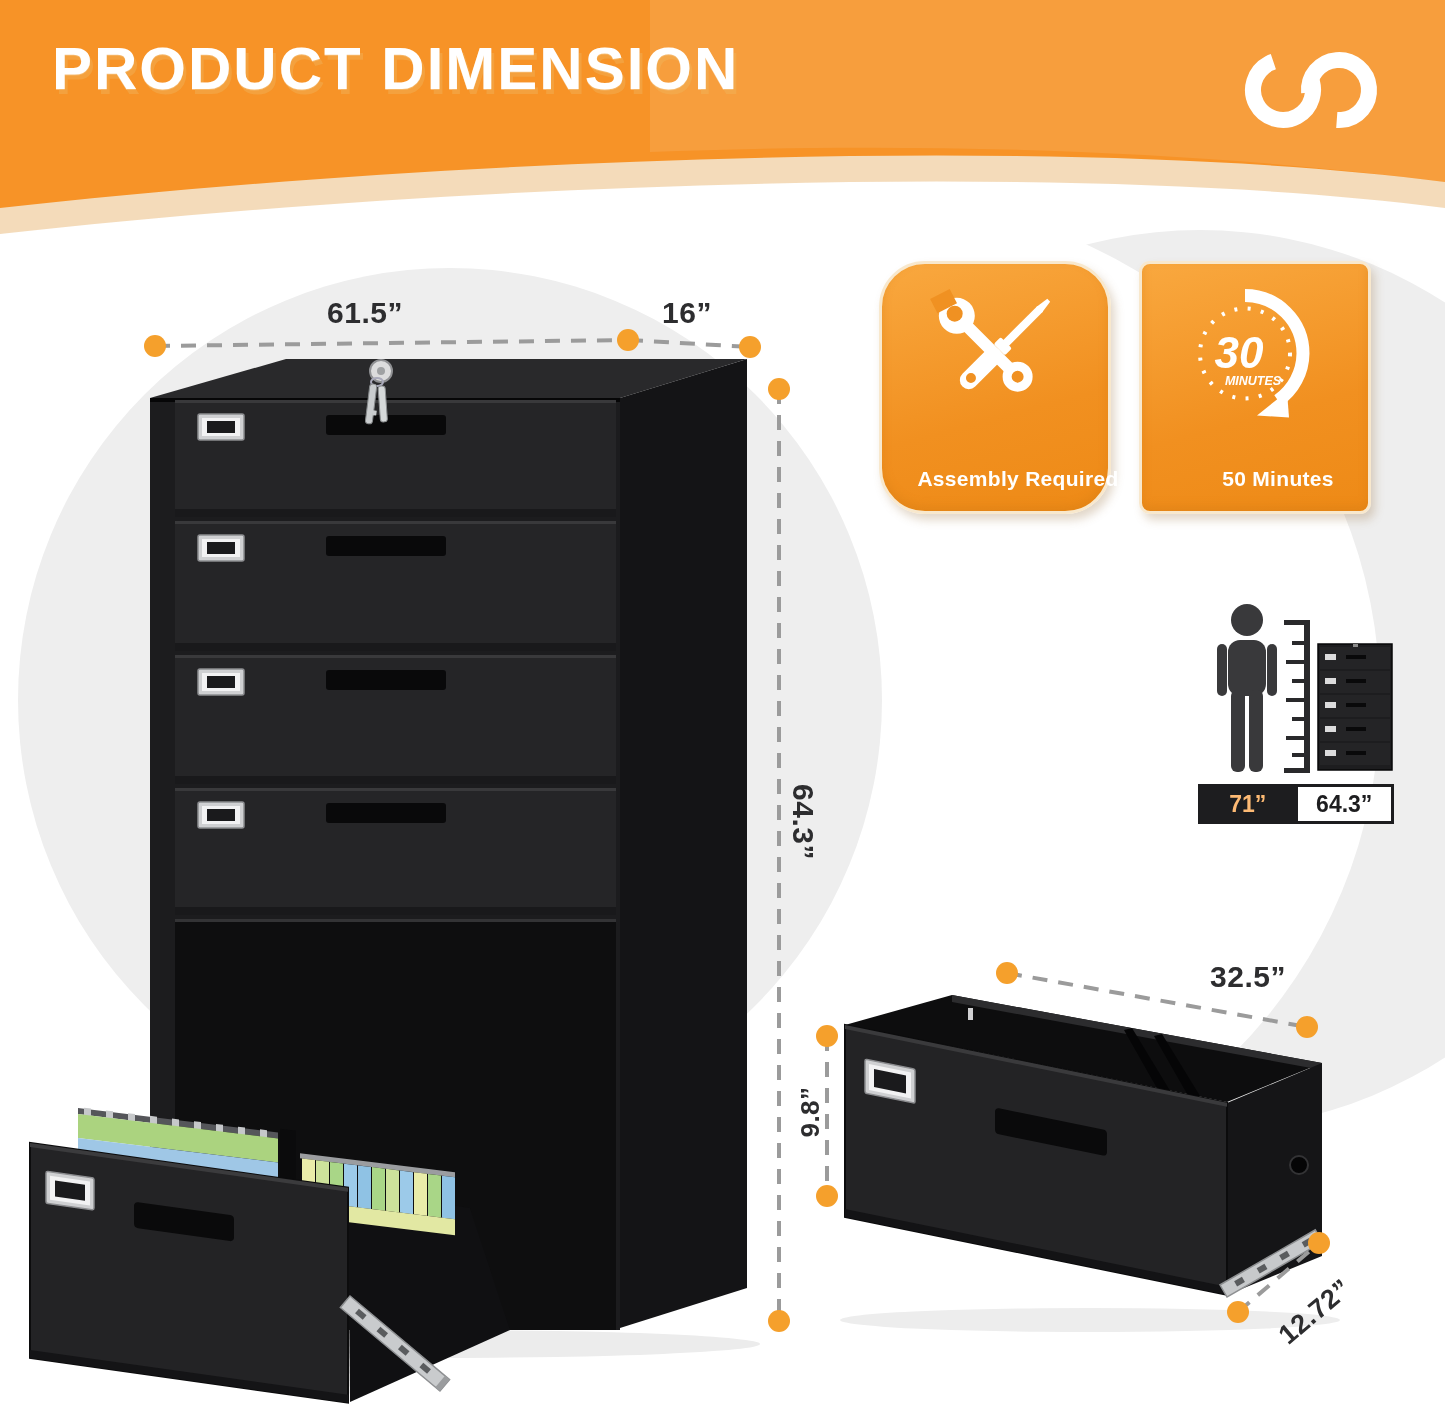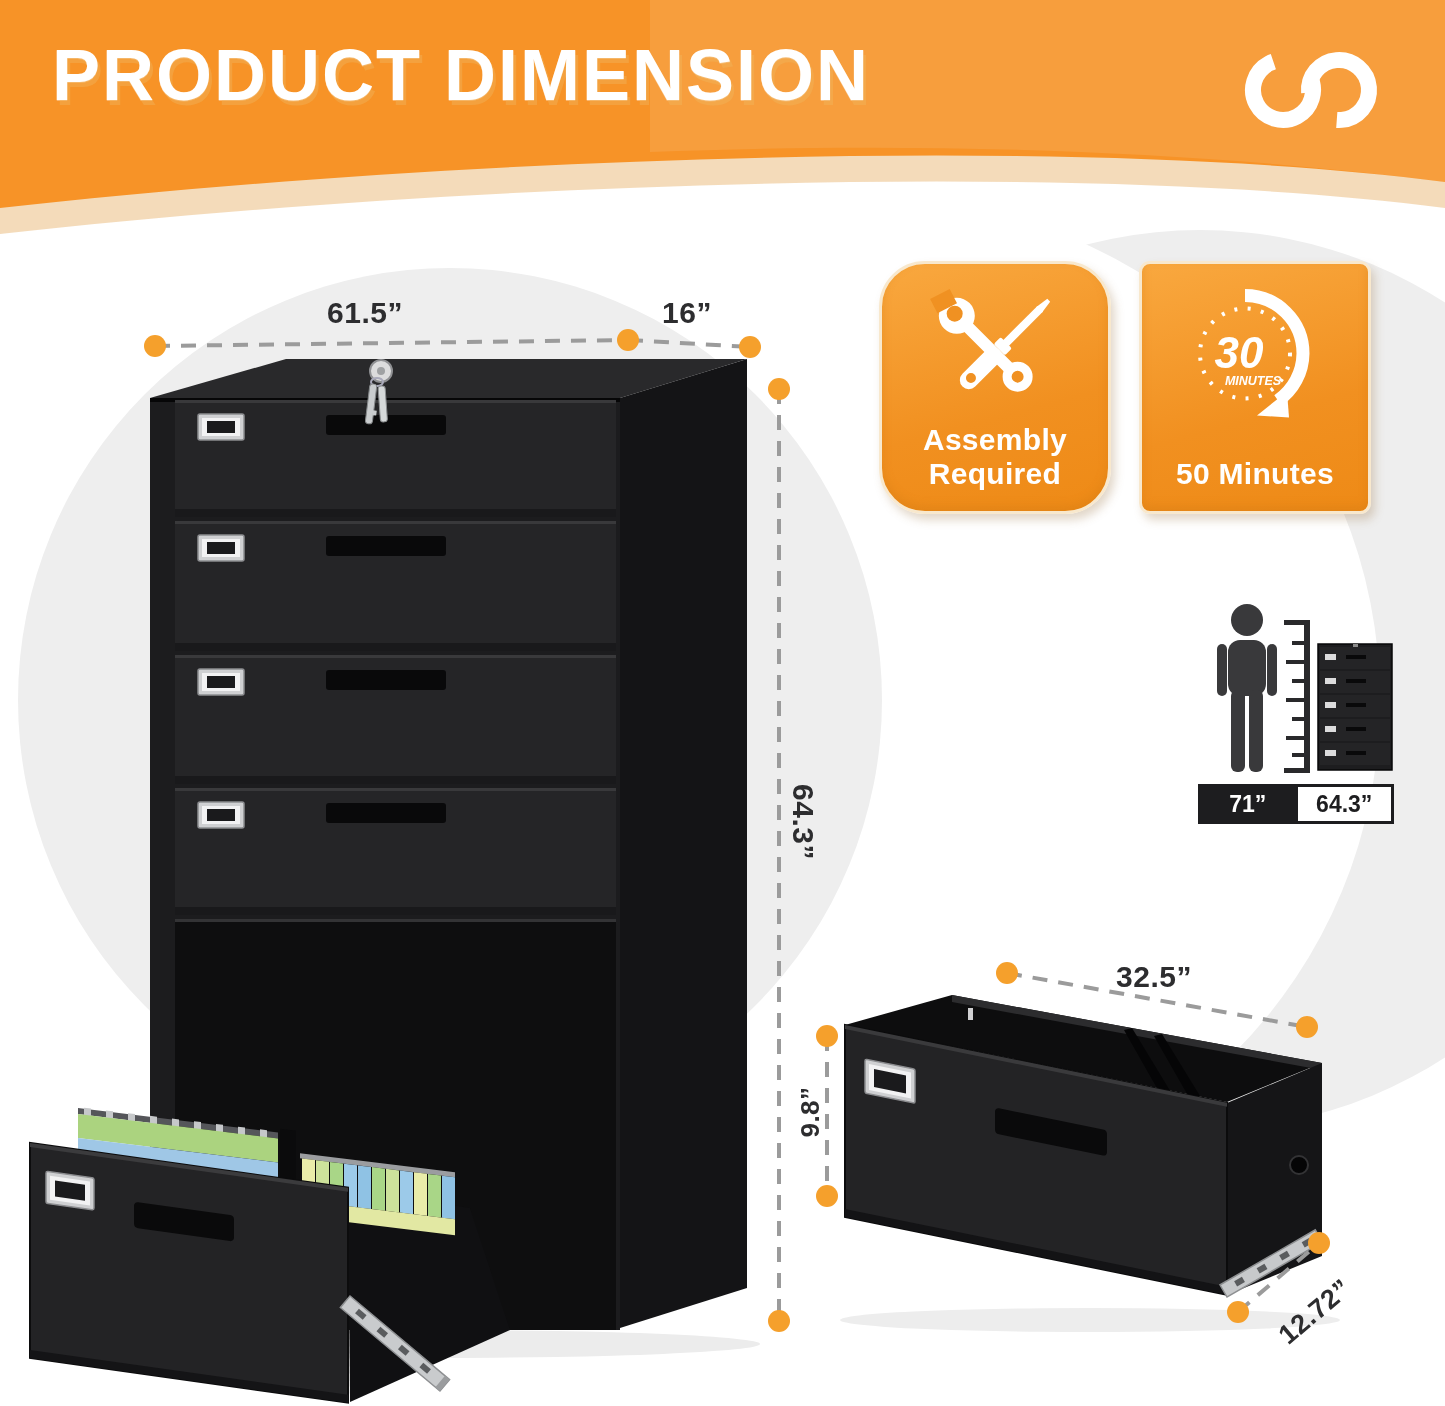--- a/index.html
+++ b/index.html
@@ -5,21 +5,21 @@
   html,body{margin:0;padding:0;background:#fff;}
   #canvas{
     position:relative;width:1445px;height:1406px;overflow:hidden;background:#ffffff;
     font-family:"Liberation Sans","DejaVu Sans",sans-serif;
   }
   #scene{position:absolute;left:0;top:0;}
   
   #header-band{position:absolute;left:0;top:0;}
   #page-title{
     position:absolute;left:52px;top:34px;width:1100px;
-    font-size:72px;font-weight:bold;letter-spacing:2px;color:#ffffff;white-space:nowrap;
+    font-size:60px;font-weight:bold;letter-spacing:2px;color:#ffffff;white-space:nowrap;
     text-shadow:3px 5px 0 rgba(240,180,90,.45), 0 1px 0 rgba(255,255,255,.35);
   }
   #brand-logo{position:absolute;left:1213px;top:18px;}
   
   .dim-label{
     position:absolute;font-weight:bold;color:#2d2d2f;font-size:30px;white-space:nowrap;
     transform:translate(-50%,-50%);letter-spacing:.5px;
   }
   .dim-label.v90{transform:translate(-50%,-50%) rotate(90deg);}
   .dim-label.vm90{transform:translate(-50%,-50%) rotate(-90deg);font-size:26px;}
@@ -27,29 +27,29 @@
   
   .badge{
     position:absolute;width:226px;height:247px;border-radius:46px;
     background:linear-gradient(165deg,#f9a83f 0%,#f19020 60%,#ee8a16 100%);
     border:3px solid #f8e8cd;
     box-shadow:4px 6px 10px rgba(150,110,60,.28), inset 0 -5px 8px rgba(205,120,20,.35);
   }
   .badge .badge-icon{position:absolute;left:50%;top:10px;transform:translateX(-50%);}
   .badge .badge-label{
     position:absolute;bottom:20px;left:0;width:100%;text-align:center;
-    color:#ffffff;font-weight:bold;font-size:30px;letter-spacing:.3px;
+    color:#ffffff;font-weight:bold;font-size:21px;letter-spacing:.3px;padding-left:23px;
   }
   
   #comparison-bar{position:absolute;left:1198px;top:784px;width:196px;height:40px;display:flex;}
   #comparison-bar .seg{
     flex:1;display:flex;align-items:center;justify-content:center;
     font-weight:bold;font-size:23px;border:3px solid #1d1d1f;
   }
-  #comparison-bar .seg.person{background:#1d1d1f;color:#ffffff;border-right-width:0;}
+  #comparison-bar .seg.person{background:#1d1d1f;color:#fdba74;border-right-width:0;}
   #comparison-bar .seg.cabinet{background:#ffffff;color:#1d1d1f;}
 </style>
 </head>
 <body>
 
 <div id="canvas">
 
   <svg id="scene" width="1445" height="1406" viewBox="0 0 1445 1406">
 
     <g>
@@ -293,21 +293,21 @@
   <div id="page-title">PRODUCT DIMENSION</div>
 
   <svg id="brand-logo" width="190" height="150" viewBox="0 0 190 150">
     <circle cx="70" cy="72" r="30" fill="none" stroke="#ffffff" stroke-width="16" stroke-dasharray="146 42.5" transform="rotate(-28 70 72)"></circle>
     <circle cx="126" cy="72" r="30" fill="none" stroke="#ffffff" stroke-width="16" stroke-dasharray="146 42.5" transform="rotate(175 126 72)"></circle>
   </svg>
 
   <div class="dim-label" style="left:365px;top:313px;">61.5”</div>
   <div class="dim-label" style="left:687px;top:313px;">16”</div>
   <div class="dim-label v90" style="left:803px;top:822px;">64.3”</div>
-  <div class="dim-label" style="left:1154px;top:977px;">32.5”</div>
+  <div class="dim-label" style="left:1248px;top:977px;">32.5”</div>
   <div class="dim-label vm90" style="left:810px;top:1112px;">9.8”</div>
   <div class="dim-label diag" style="left:1315px;top:1312px;">12.72”</div>
 
   <div class="badge" style="left:879px;top:261px;">
     <svg class="badge-icon" width="160" height="165" viewBox="0 0 160 165">
       <g transform="rotate(-45 80 80)">
         <rect x="74" y="30" width="12" height="76" rx="6" fill="#ffffff"></rect>
         <circle cx="80" cy="26" r="18" fill="#ffffff"></circle>
         <circle cx="80" cy="23" r="8" fill="#f09122"></circle>
         <rect x="70" y="-2" width="22" height="16" fill="#f09122" transform="rotate(18 80 6)"></rect>

